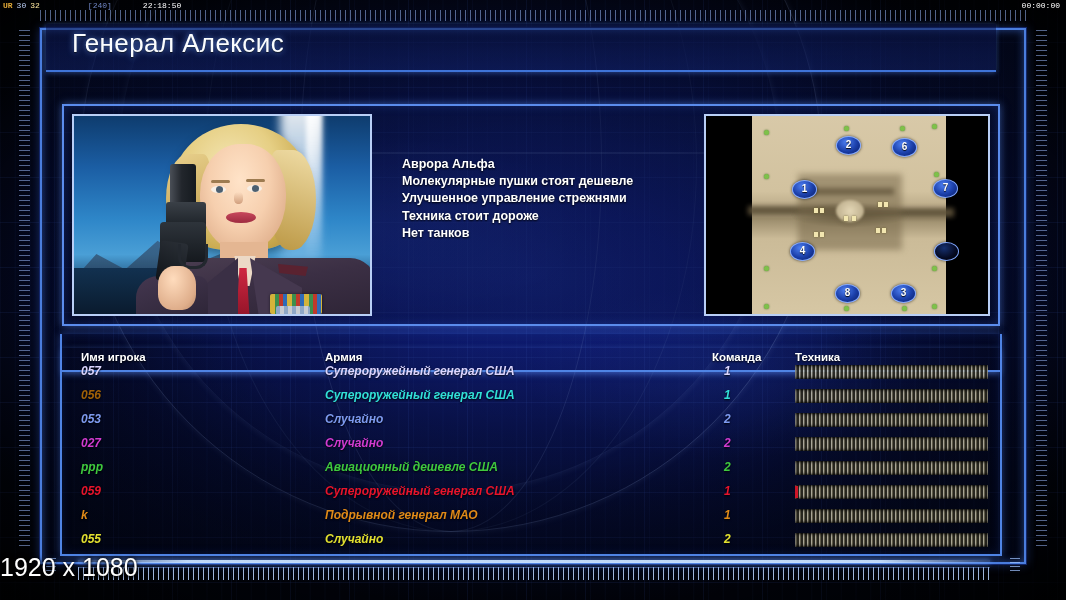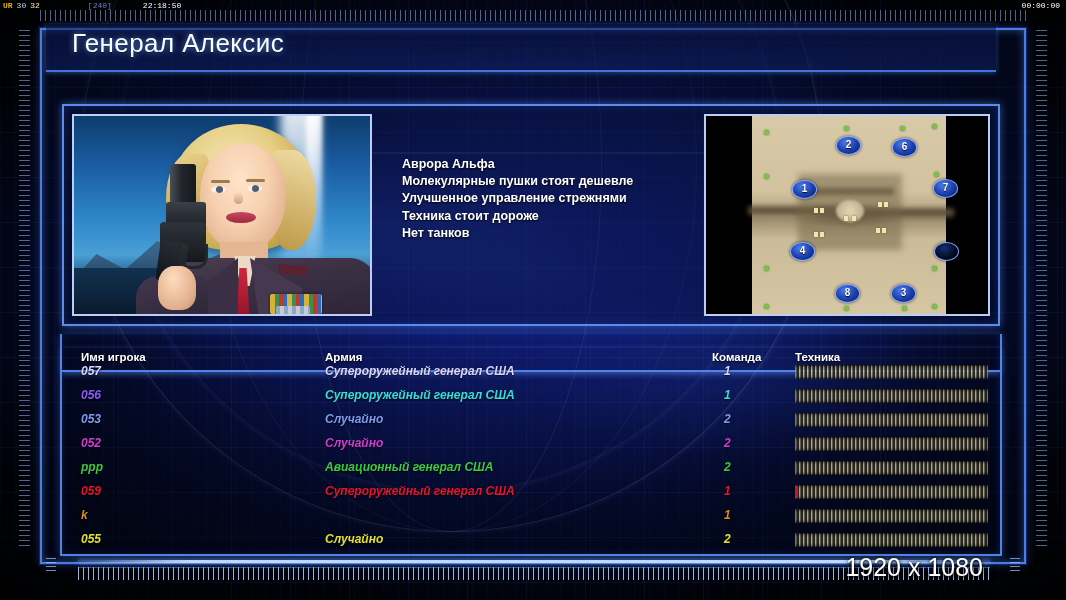--- a/index.html
+++ b/index.html
@@ -311,21 +311,21 @@
   
   #tableframe{
     position:absolute;left:60px;top:334px;width:942px;height:222px;z-index:15;
     border:2px solid #4f84e4;box-sizing:border-box;
     box-shadow:0 0 8px rgba(70,120,230,.45), inset 0 0 10px rgba(25,55,150,.3);
     border-top:none;
   }
 
   
   #reso{
-    position:absolute;left:0;top:553px;width:983px;text-align:right;z-index:60;
+    position:absolute;left:0;top:553px;width:983px;text-align:left;z-index:60;
     color:#ffffff;font-size:25px;
     text-shadow:0 1px 3px rgba(0,0,0,.95), 0 0 5px rgba(0,0,0,.9);
   }
   #botruler{
     position:absolute;left:78px;top:567px;width:912px;height:12px;z-index:35;
     background-image:repeating-linear-gradient(to right, rgba(185,212,255,.85) 0 1px, rgba(0,0,0,0) 1px 5px);
     border-top:1px solid rgba(120,160,240,.45);
   }
   #botline{
     position:absolute;left:78px;top:560px;width:912px;height:3px;z-index:34;
@@ -476,53 +476,54 @@
     <span class="c-prog">Техника</span>
   </div>
   <div id="tbody">
       <div class="trow">
         <span class="cell name" style="color: rgb(220, 214, 255);">057</span>
         <span class="cell army" style="color: rgb(220, 214, 255);">Супероружейный генерал США</span>
         <span class="cell team" style="color: rgb(220, 214, 255);">1</span>
         <div class="bar" style="width: 193px;"></div>
       </div>
       <div class="trow">
-        <span class="cell name" style="color: #8b5cf6;">056</span>
+        <span class="cell name" style="color: #a16207;">056</span>
         <span class="cell army" style="color: rgb(49, 224, 216);">Супероружейный генерал США</span>
         <span class="cell team" style="color: rgb(49, 224, 216);">1</span>
         <div class="bar" style="width: 193px;"></div>
       </div>
       <div class="trow">
         <span class="cell name" style="color: rgb(126, 155, 240);">053</span>
         <span class="cell army" style="color: rgb(126, 155, 240);">Случайно</span>
         <span class="cell team" style="color: rgb(126, 155, 240);">2</span>
         <div class="bar" style="width: 193px;"></div>
       </div>
       <div class="trow">
-        <span class="cell name" style="color: rgb(210, 59, 208);">052</span>
+        <span class="cell name" style="color: rgb(210, 59, 208);">027</span>
         <span class="cell army" style="color: rgb(210, 59, 208);">Случайно</span>
         <span class="cell team" style="color: rgb(210, 59, 208);">2</span>
         <div class="bar" style="width: 193px;"></div>
       </div>
       <div class="trow">
         <span class="cell name" style="color: rgb(63, 201, 63);">ppp</span>
-        <span class="cell army" style="color: rgb(63, 201, 63);">Авиационный генерал США</span>
+        <span class="cell army" style="color: rgb(63, 201, 63);">Авиационный дешевле США</span>
         <span class="cell team" style="color: rgb(63, 201, 63);">2</span>
         <div class="bar" style="width: 193px;"></div>
       </div>
       <div class="trow">
         <span class="cell name" style="color: rgb(232, 20, 44);">059</span>
         <span class="cell army" style="color: rgb(232, 20, 44);">Супероружейный генерал США</span>
         <span class="cell team" style="color: rgb(232, 20, 44);">1</span>
         <div class="bar" style="width: 193px;">
           <div class="marker"></div>
         </div>
       </div>
       <div class="trow">
         <span class="cell name" style="color: rgb(224, 138, 24);">k</span>
+        <span class="cell army" style="color: rgb(224, 138, 24);">Подрывной генерал МАО</span>
         <span class="cell team" style="color: rgb(224, 138, 24);">1</span>
         <div class="bar" style="width: 193px;"></div>
       </div>
       <div class="trow">
         <span class="cell name" style="color: rgb(226, 224, 48);">055</span>
         <span class="cell army" style="color: rgb(226, 224, 48);">Случайно</span>
         <span class="cell team" style="color: rgb(226, 224, 48);">2</span>
         <div class="bar" style="width: 193px;"></div>
       </div>
     </div>

